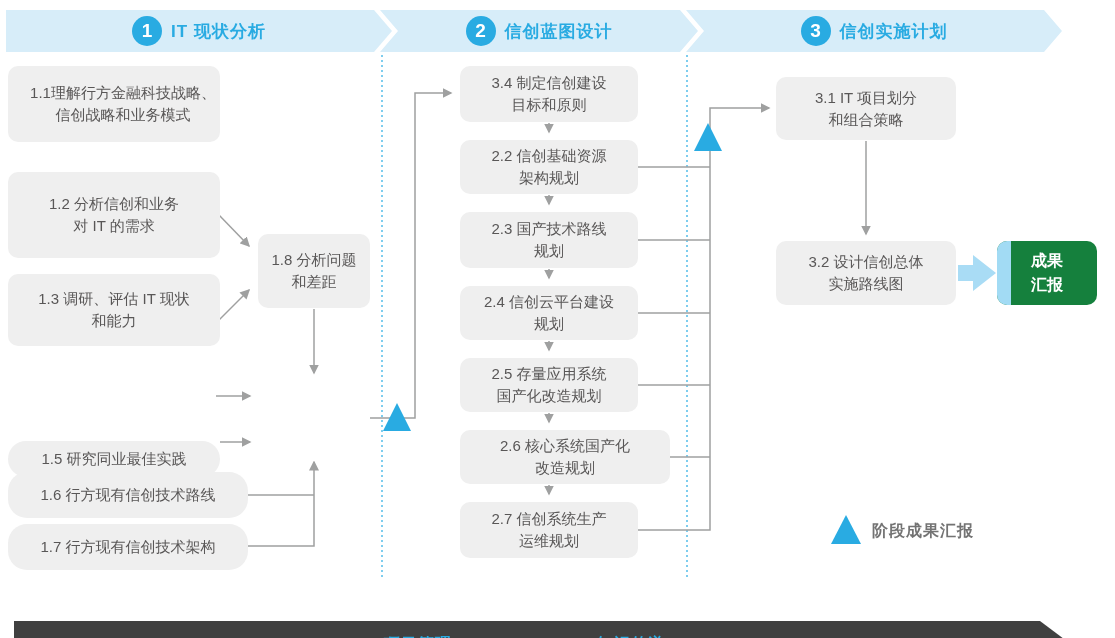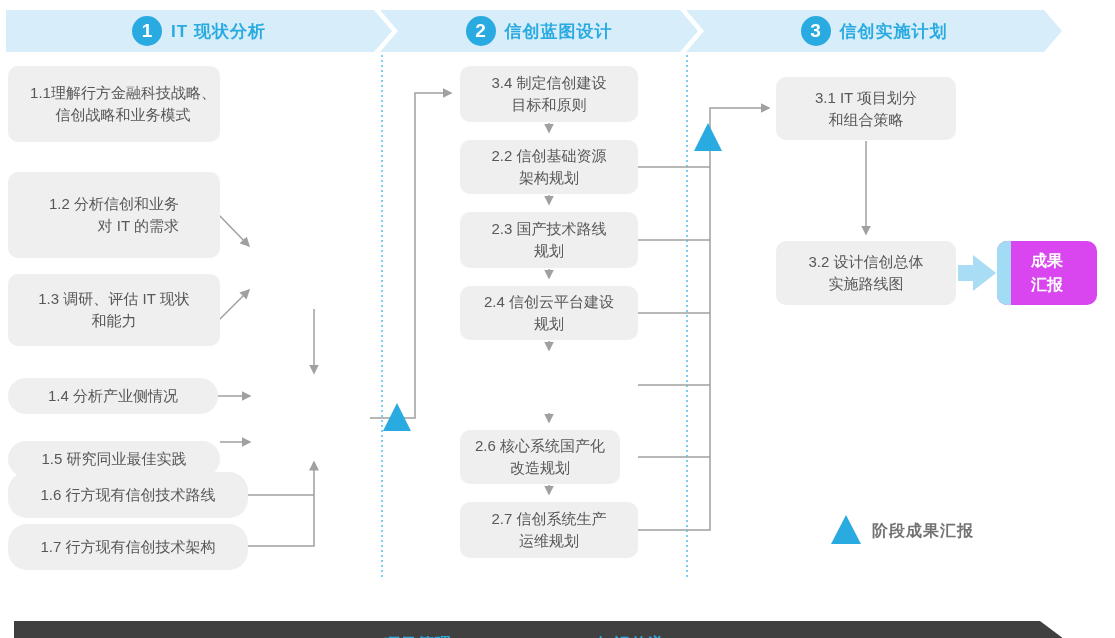--- a/index.html
+++ b/index.html
@@ -17,21 +17,21 @@
                 letter-spacing:0; flex:0 0 auto; }
 
   
   .box { position:absolute; background:#efefef; border-radius:10px; color:#595757;
          display:flex; align-items:center; justify-content:center; text-align:center;
          white-space:pre-line; font-size:15px; line-height:1.45; padding:2px 4px; }
   .pill { border-radius:19px; }
 
   
   .result-box { position:absolute; left:997px; top:241px; width:100px; height:64px;
-                background:#d946ef; border-radius:10px; color:#fff; font-weight:bold;
+                background:#15803d; border-radius:10px; color:#fff; font-weight:bold;
                 font-size:16px; display:flex; align-items:center; justify-content:center;
                 text-align:left; white-space:pre-line; line-height:1.5; }
   .result-stripe { position:absolute; left:0; top:0; bottom:0; width:14px;
                    background:#a2dbf4; border-radius:10px 0 0 10px; }
   .result-label { position:relative; z-index:1; }
 
   
   .connectors { position:absolute; left:0; top:0; width:1115px; height:638px; pointer-events:none; }
   .conn { stroke:#9fa0a0; stroke-width:1.5; fill:none; }
   .dotted { stroke:#5ec1ea; stroke-width:1.6; stroke-dasharray:2 3; fill:none; }
@@ -104,38 +104,41 @@
     <polygon points="397,403 411,431 383,431" fill="#29abe2"></polygon>
     <polygon points="708,123 722,151 694,151" fill="#29abe2"></polygon>
 
     <polygon points="958,265 973,265 973,255 996,273 973,291 973,281 958,281" fill="#a9dcf5"></polygon>
 
     <polygon points="846,515 861,544 831,544" fill="#29abe2"></polygon>
   </svg>
 
   <div class="box" style="left:8px; top:66px; width:212px; height:76px;padding-left:22px;">1.1理解行方金融科技战略、
 信创战略和业务模式</div>
-  <div class="box" style="left:8px; top:172px; width:212px; height:86px;text-align:right;">1.2 分析信创和业务
+  <div class="box" style="left:8px; top:172px; width:212px; height:86px;">1.2 分析信创和业务
 对 IT 的需求</div>
   <div class="box" style="left:8px; top:274px; width:212px; height:72px;">1.3 调研、评估 IT 现状
 和能力</div>
-  <div class="box pill" style="left:8px; top:378px; width:210px; height:36px;">1.4 分析产业侧情况</div>
   <div class="box pill" style="left:8px; top:424px; width:212px; height:36px;margin-top:17px;">1.5 研究同业最佳实践</div>
   <div class="box pill" style="left:8px; top:472px; width:240px; height:46px;">1.6 行方现有信创技术路线</div>
   <div class="box pill" style="left:8px; top:524px; width:240px; height:46px;">1.7 行方现有信创技术架构</div>
+  <div class="box" style="left:258px; top:234px; width:112px; height:74px;">1.8 分析问题
+和差距</div>
 
   <div class="box" style="left:460px; top:66px; width:178px; height:56px;">3.4 制定信创建设
 目标和原则</div>
   <div class="box" style="left:460px; top:140px; width:178px; height:54px;">2.2 信创基础资源
 架构规划</div>
   <div class="box" style="left:460px; top:212px; width:178px; height:56px;">2.3 国产技术路线
 规划</div>
   <div class="box" style="left:460px; top:286px; width:178px; height:54px;border-radius:10px;">2.4 信创云平台建设
 规划</div>
-  <div class="box" style="left:460px; top:430px; width:160px; height:54px;">2.6 核心系统国产化
+  <div class="box" style="left:460px; top:358px; width:178px; height:54px;">2.5 存量应用系统
+国产化改造规划</div>
+  <div class="box" style="left:460px; top:430px; width:210px; height:54px;">2.6 核心系统国产化
 改造规划</div>
   <div class="box" style="left:460px; top:502px; width:178px; height:56px;">2.7 信创系统生产
 运维规划</div>
 
   <div class="box" style="left:776px; top:77px; width:180px; height:63px;">3.1 IT 项目划分
 和组合策略</div>
   <div class="box" style="left:776px; top:241px; width:180px; height:64px;">3.2 设计信创总体
 实施路线图</div>
 
   <div class="result-box">

